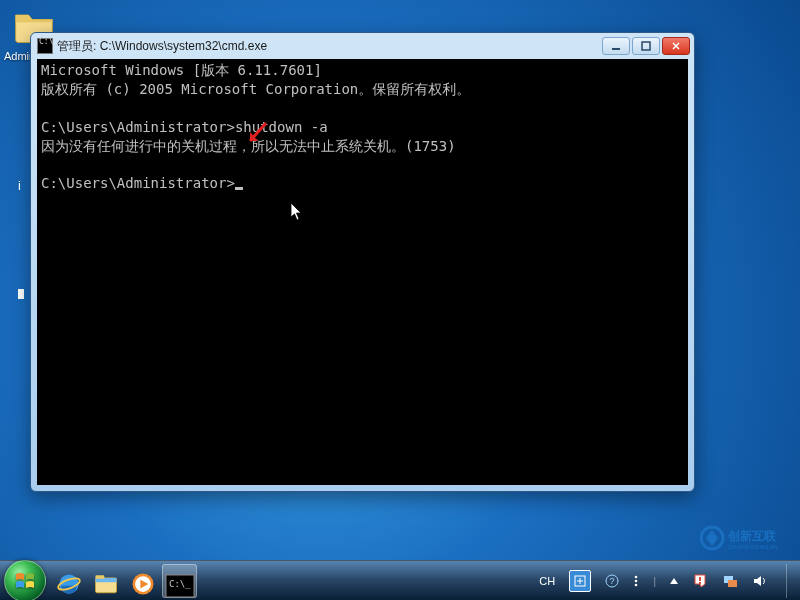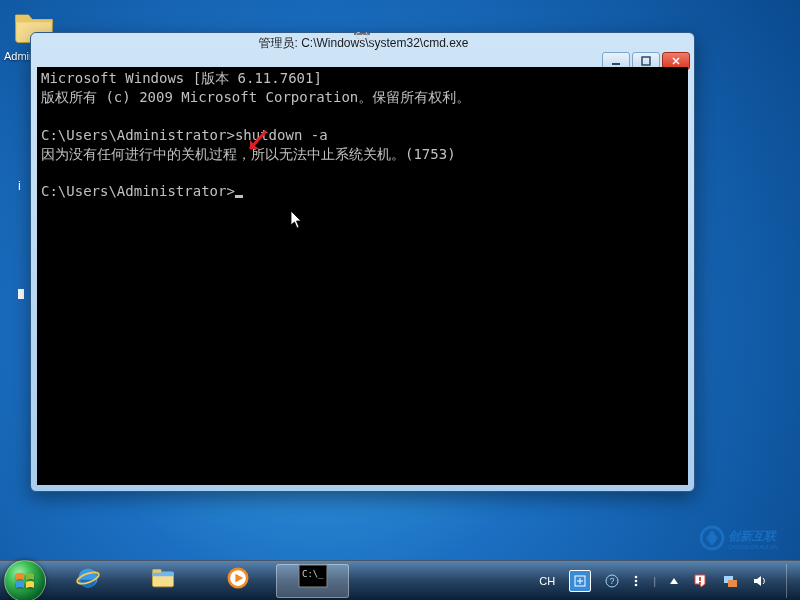--- a/index.html
+++ b/index.html
@@ -14,22 +14,22 @@
 .desktop-icon .ic { width: 44px; height: 44px; margin: 0 auto 2px; }
 
 .window {
   position: absolute; left: 30px; top: 32px; width: 665px; height: 460px;
   border: 1px solid #2e5a8a; border-radius: 6px;
   background: linear-gradient(#cfe5f7,#a9cdef);
   box-shadow: 0 6px 20px rgba(0,0,0,.4);
   display: flex; flex-direction: column;
 }
 .titlebar {
-  height: 34px; display: flex; align-items: center; padding: 0 4px 0 6px;
-  color: #1a1a1a; font-size: 12px; flex-direction: column;
+  height: 26px; display: flex; align-items: center; padding: 0 4px 0 6px;
+  color: #1a1a1a; font-size: 12px;
 }
 .titlebar .ticon { width: 16px; height: 16px; margin-right: 4px; background:#000; border:1px solid #777; position:relative;}
 .titlebar .ticon::after{content:"C:\\_";position:absolute;left:1px;top:-1px;font:8px/1 Consolas,monospace;color:#ccc;}
 .winbtns { margin-left: auto; display: flex; gap: 2px; }
 .winbtn { width: 28px; height: 18px; border-radius: 3px; border:1px solid #7da6cc; background: linear-gradient(#eaf3fb,#c3dbef); cursor: pointer; display:flex; align-items:center; justify-content:center;}
 .winbtn.close{background:linear-gradient(#f07a6a,#d8361f);border-color:#a32a18;}
 .winbtn svg{display:block;}
 .client {
   flex:1; margin:0 6px 6px; background:#000; color:#c0c0c0;
   font: 14px/1.35 "NSimSun","SimSun","Consolas",monospace;
@@ -39,26 +39,26 @@
 .arrow-anno{position:absolute;}
 .mouse-cursor{position:absolute;}
 
 .taskbar{position:absolute;left:0;right:0;bottom:0;height:40px;
   background:linear-gradient(rgba(255,255,255,.15),rgba(0,0,0,.25)),linear-gradient(#3a6fa3,#1a3e66 50%,#0d2a4a);
   border-top:1px solid rgba(255,255,255,.25);display:flex;align-items:center;padding:0 4px;}
 .start-orb{width:42px;height:42px;border-radius:50%;margin:-4px 4px -4px 0;cursor:pointer;
   background:radial-gradient(circle at 35% 30%,#9ff1a9 0%,#3fbf55 30%,#0a6b2a 70%,#04330f 100%);
   border:1px solid rgba(255,255,255,.4);box-shadow:0 0 4px rgba(0,0,0,.5);display:flex;align-items:center;justify-content:center;}
 .start-orb svg{filter:drop-shadow(0 1px 1px rgba(0,0,0,.5));}
-.tb-item{width:73px;height:34px;margin:0 1px;border-radius:3px;display:flex;align-items:flex-start;justify-content:center;cursor:pointer;}
+.tb-item{width:35px;height:34px;margin:0 1px;border-radius:3px;display:flex;align-items:flex-end;justify-content:center;cursor:pointer;}
 .tb-item.active{background:rgba(255,255,255,.22);box-shadow:inset 0 0 0 1px rgba(255,255,255,.35);}
 .tray{margin-left:auto;display:flex;align-items:center;gap:14px;color:#fff;font-size:11px;}
 .tray .ime{width:22px;height:22px;background:#3a8bd6;border:1px solid #fff;border-radius:2px;display:flex;align-items:center;justify-content:center;font-size:11px;color:#fff;}
 .tray .tri{width:0;height:0;border-left:4px solid transparent;border-right:4px solid transparent;border-bottom:6px solid #fff;cursor:pointer;}
-.watermark{position:absolute;right:4px;bottom:44px;font-style:italic;}
+.watermark{position:absolute;right:4px;bottom:44px;}
 .tray-ic{cursor:pointer;display:flex;}
 </style>
 </head>
 <body>
 
 <div class="desktop-icon" style="left:4px;top:4px;">
   <div class="ic">
     <svg viewBox="0 0 48 48" width="44" height="44">
         <path d="M4 12h14l4 5h22v22a3 3 0 0 1-3 3H7a3 3 0 0 1-3-3z" fill="#f7dd8f" stroke="#c9a436"></path>
         <path d="M4 12h14l4 5h22v3H4z" fill="#e8c766"></path>
@@ -86,21 +86,21 @@
           </svg>
       </div>
       <div class="winbtn close">
         <svg width="10" height="10">
             <path d="M2 2l6 6M8 2l-6 6" stroke="#fff" stroke-width="1.5"></path>
           </svg>
       </div>
     </div>
   </div>
   <div class="client"><span>Microsoft Windows [版本 6.11.7601]</span>
-<span>版权所有 (c) 2009 Microsoft Corporation。保留所有权利。</span>
+<span>版权所有 (c) 2005 Microsoft Corporation。保留所有权利。</span>
 <span></span>
 <span>C:\Users\Administrator&gt;</span><span>shutdown -a</span>
 <span>因为没有任何进行中的关机过程，所以无法中止系统关机。(1753)</span>
 <span></span>
 <span>C:\Users\Administrator&gt;</span><span class="cursor-block"></span>
     
     <svg class="arrow-anno" style="left:209px;top:60px;" width="26" height="26">
       <path d="M20 4 L4 22" stroke="#e02020" stroke-width="3"></path>
       <path d="M4 22 L4 13 L12 22 Z" fill="#e02020"></path>
     </svg>

